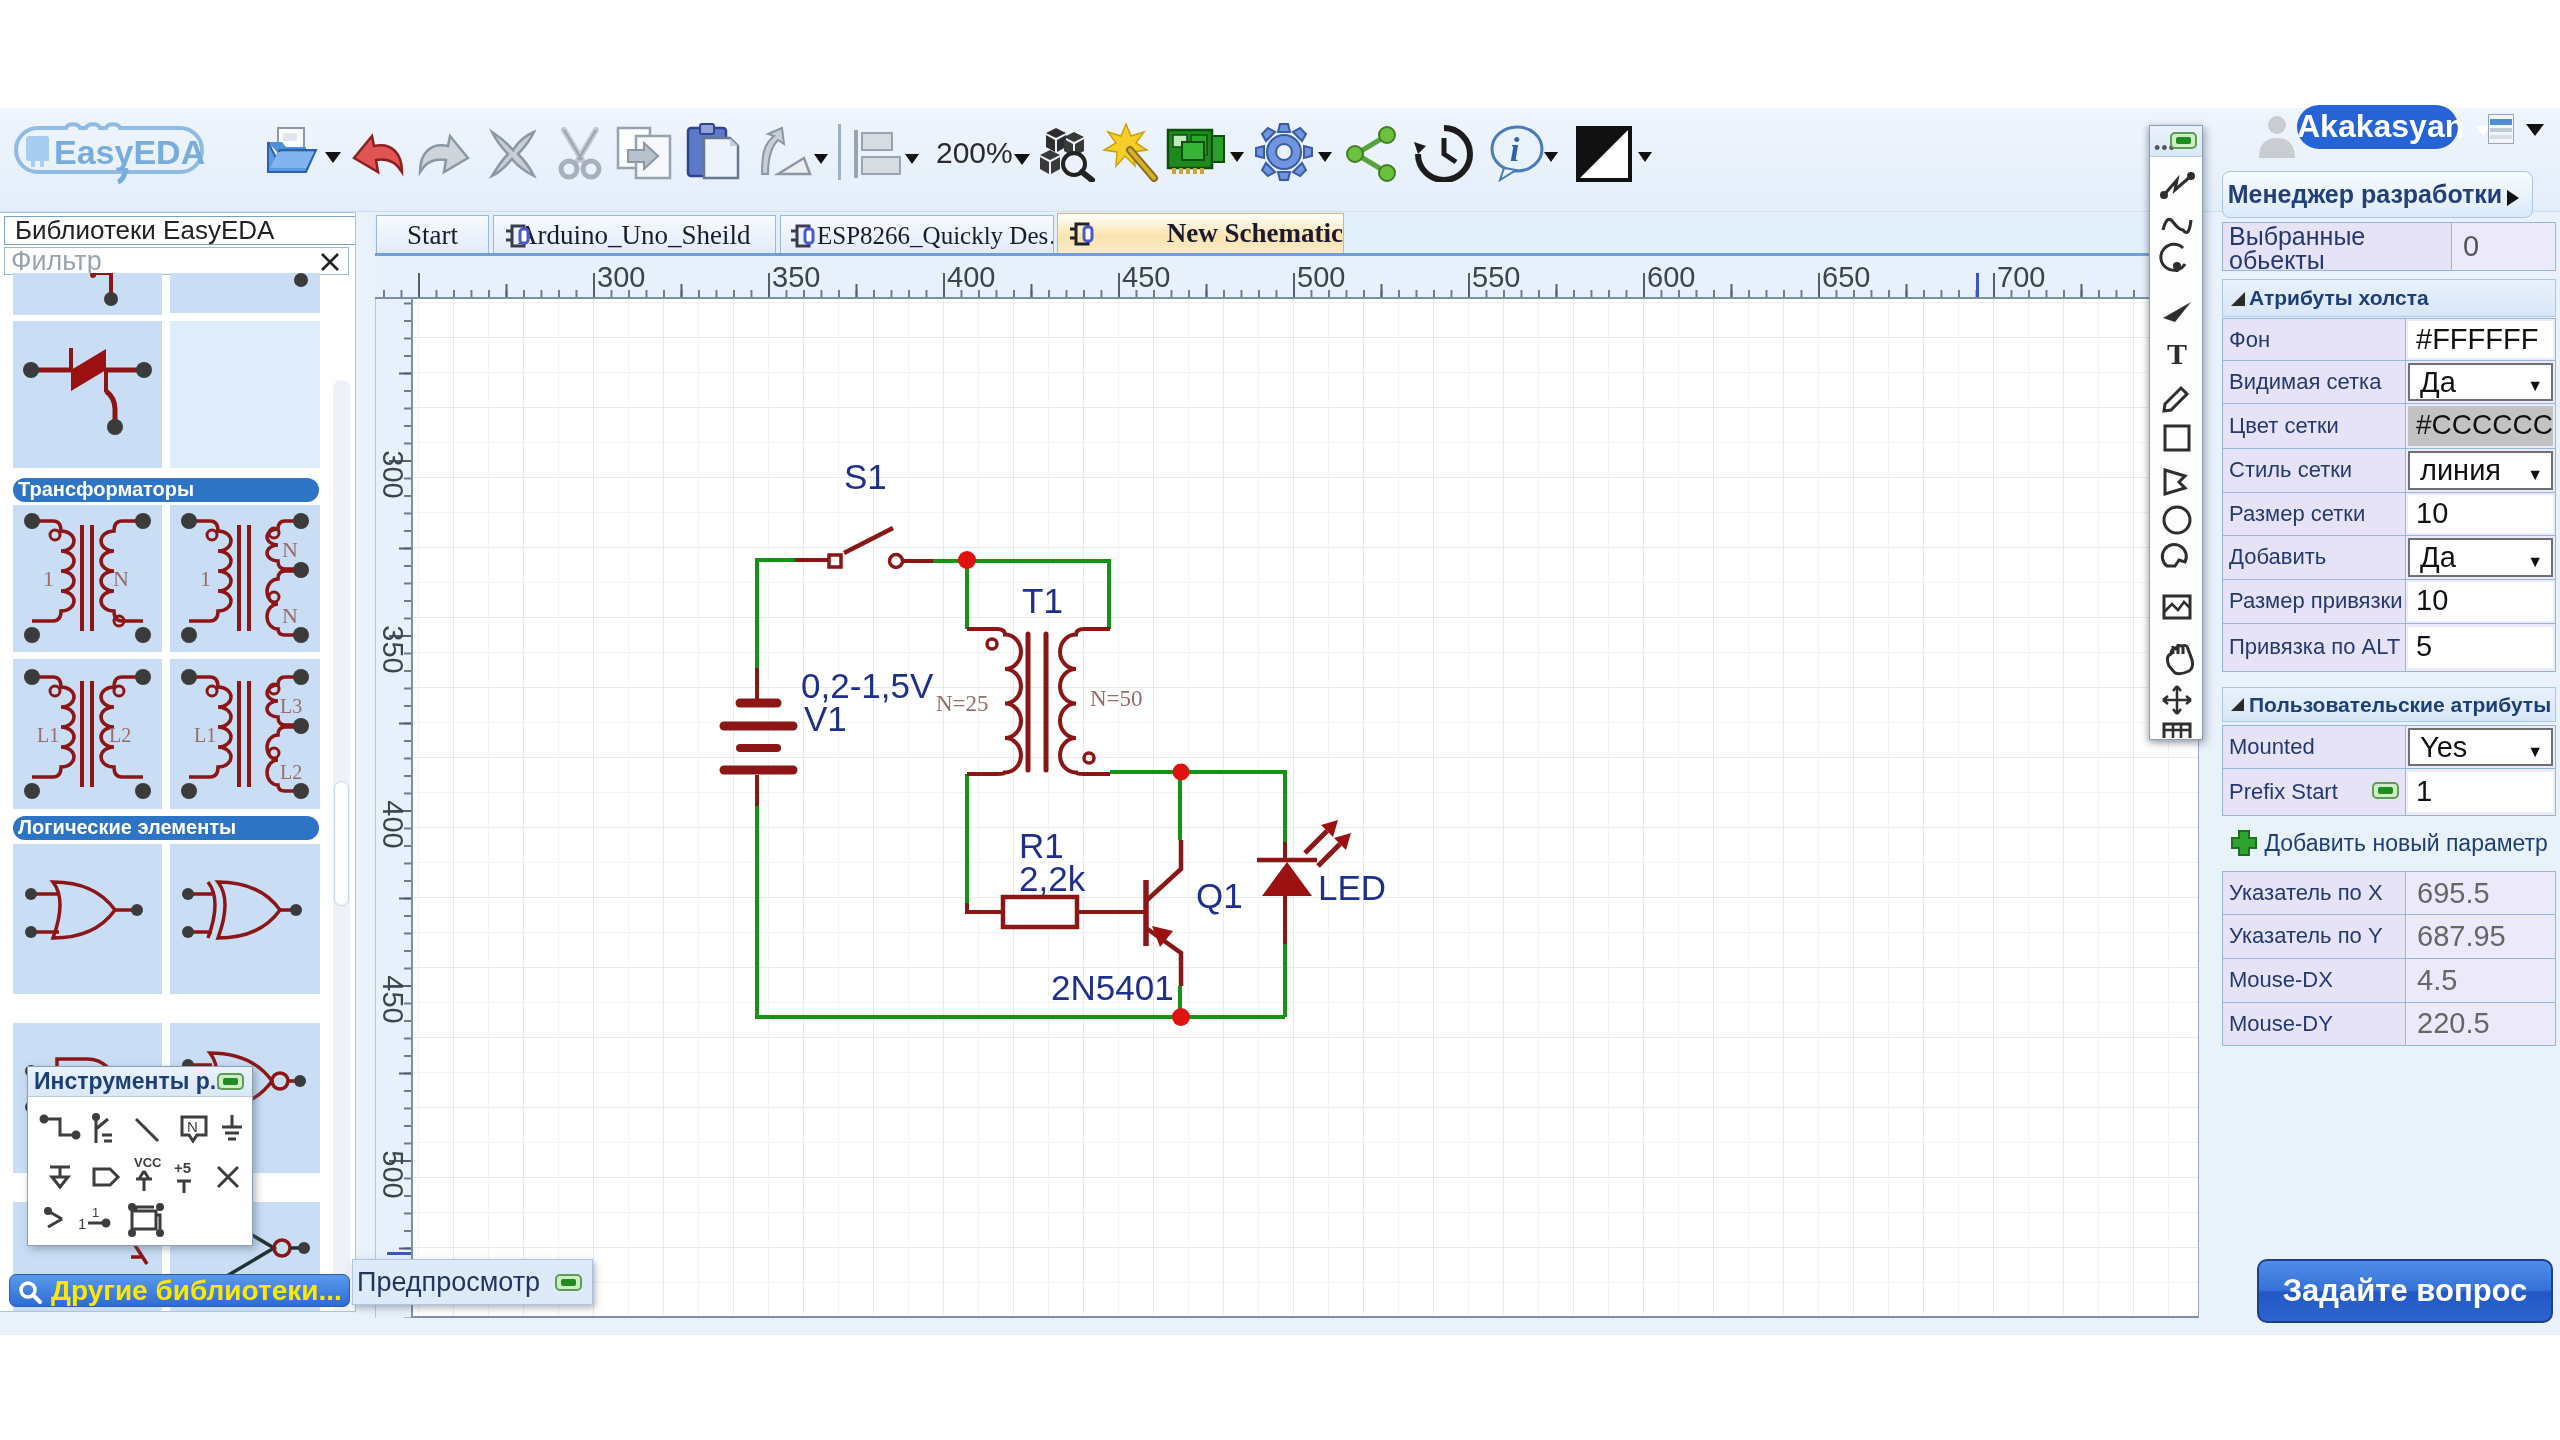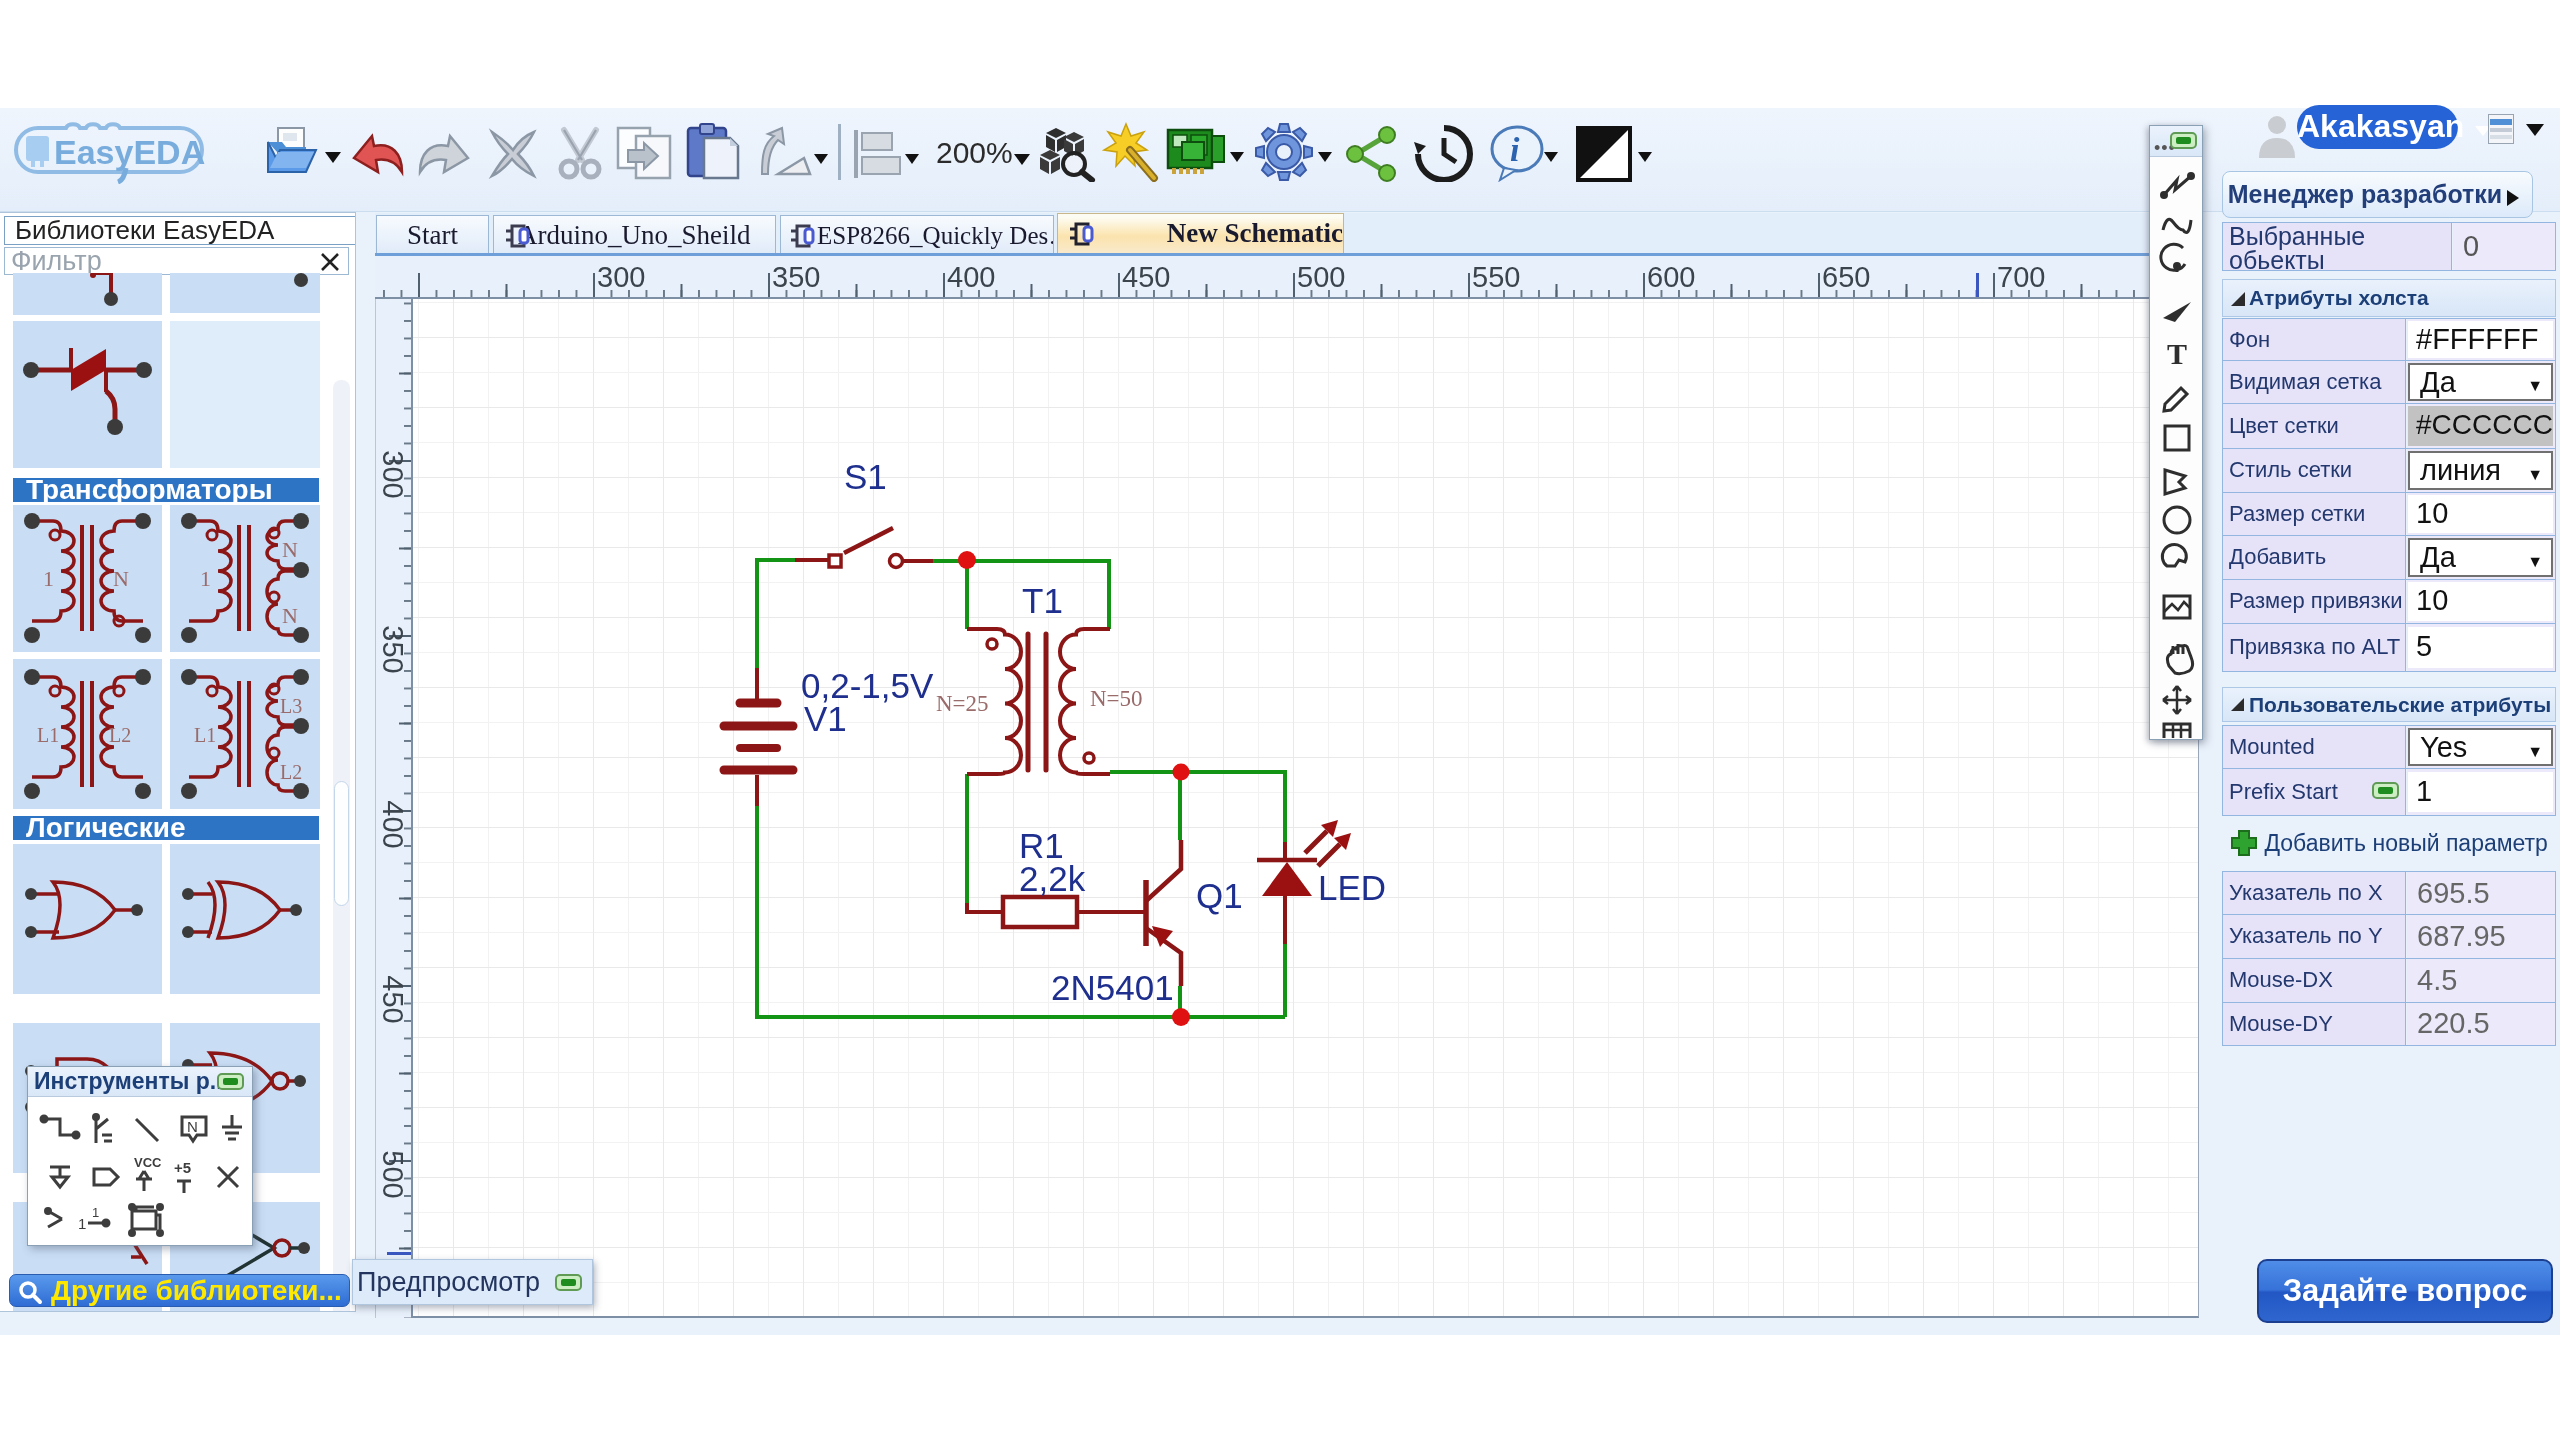--- a/index.html
+++ b/index.html
@@ -8,21 +8,21 @@
 #app { position:absolute; left:0; top:108px; width:2560px; height:1227px; background:#e9f1fb; }
 
 #topbar { position:absolute; left:0; top:0; width:2560px; height:104px; background:linear-gradient(#eff5fd,#e4eefa); border-bottom:1px solid #cdddf0; }
 
 #lp { position:absolute; left:0; top:104px; width:356px; height:1100px; background:#fff; border:1px solid #aec4da; border-left:none; overflow:hidden; }
 #lp .hdrbox { position:absolute; left:4px; top:3px; width:375px; height:29px; background:#fff; border:1px solid #7aa1c4; color:#222; font-size:26px; line-height:27px; padding-left:10px; }
 #lp .hdrbox .car { position:absolute; right:8px; top:6px; font-size:17px; color:#111; }
 #lp .filter { position:absolute; left:4px; top:34px; width:345px; height:28px; background:#fff; border:1px solid #9db8d2; color:#9aa4ae; font-size:27px; line-height:26px; padding-left:6px; }
 .cell { position:absolute; background:#c9def5; }
 .cellL { background:#dfecfa; }
-.sechdr { position:absolute; left:13px; width:306px; height:24px; background:#2e74c4; color:#fff; font-weight:bold; font-size:28px; line-height:23px; padding-left:13px; }
+.sechdr { position:absolute; left:13px; width:306px; height:24px; background:#2e74c4; color:#fff; font-weight:bold; font-size:20px; line-height:23px; padding-left:5px;border-radius:12px; }
 #lp .sb { position:absolute; left:333px; top:167px; width:17px; height:1010px; background:#eef2f8; border-radius:8px; }
 #lp .sbthumb { position:absolute; left:334px; top:568px; width:15px; height:125px; background:#fdfeff; border:1px solid #c3d6ea; border-radius:8px; }
 #libbtn { position:absolute; left:9px; top:1166px; width:341px; height:33px; border-radius:7px; background:linear-gradient(#5a9aec,#2e6cd4); border:1px solid #2a5cb0; color:#ffe800; font-weight:bold; font-size:28px; line-height:31px; text-align:center; }
 
 #tabs { position:absolute; left:375px; top:105px; width:1824px; height:42px; background:#e3eefb; }
 .tab { position:absolute; top:2px; height:40px; background:linear-gradient(#f8fbff,#dfeaf8); border:1px solid #9cb8d4; border-bottom:none; font-family:"Liberation Serif", serif; font-size:27px; color:#1a1a2e; white-space:nowrap; overflow:hidden; }
 .tab.active { top:0; height:42px; background:linear-gradient(#fdfcf2 8%, #fbe3ad 55%, #f9e9c8 90%); border-color:#c8b78a;text-align:right; }
 #tabline { position:absolute; left:375px; top:145px; width:1824px; height:3px; background:#6f9fd8; }
 #rulertop { position:absolute; left:375px; top:148px; width:1824px; height:43px; background:#e8f1fb; border-bottom:2px solid #7d8fa5;
   background-image:

